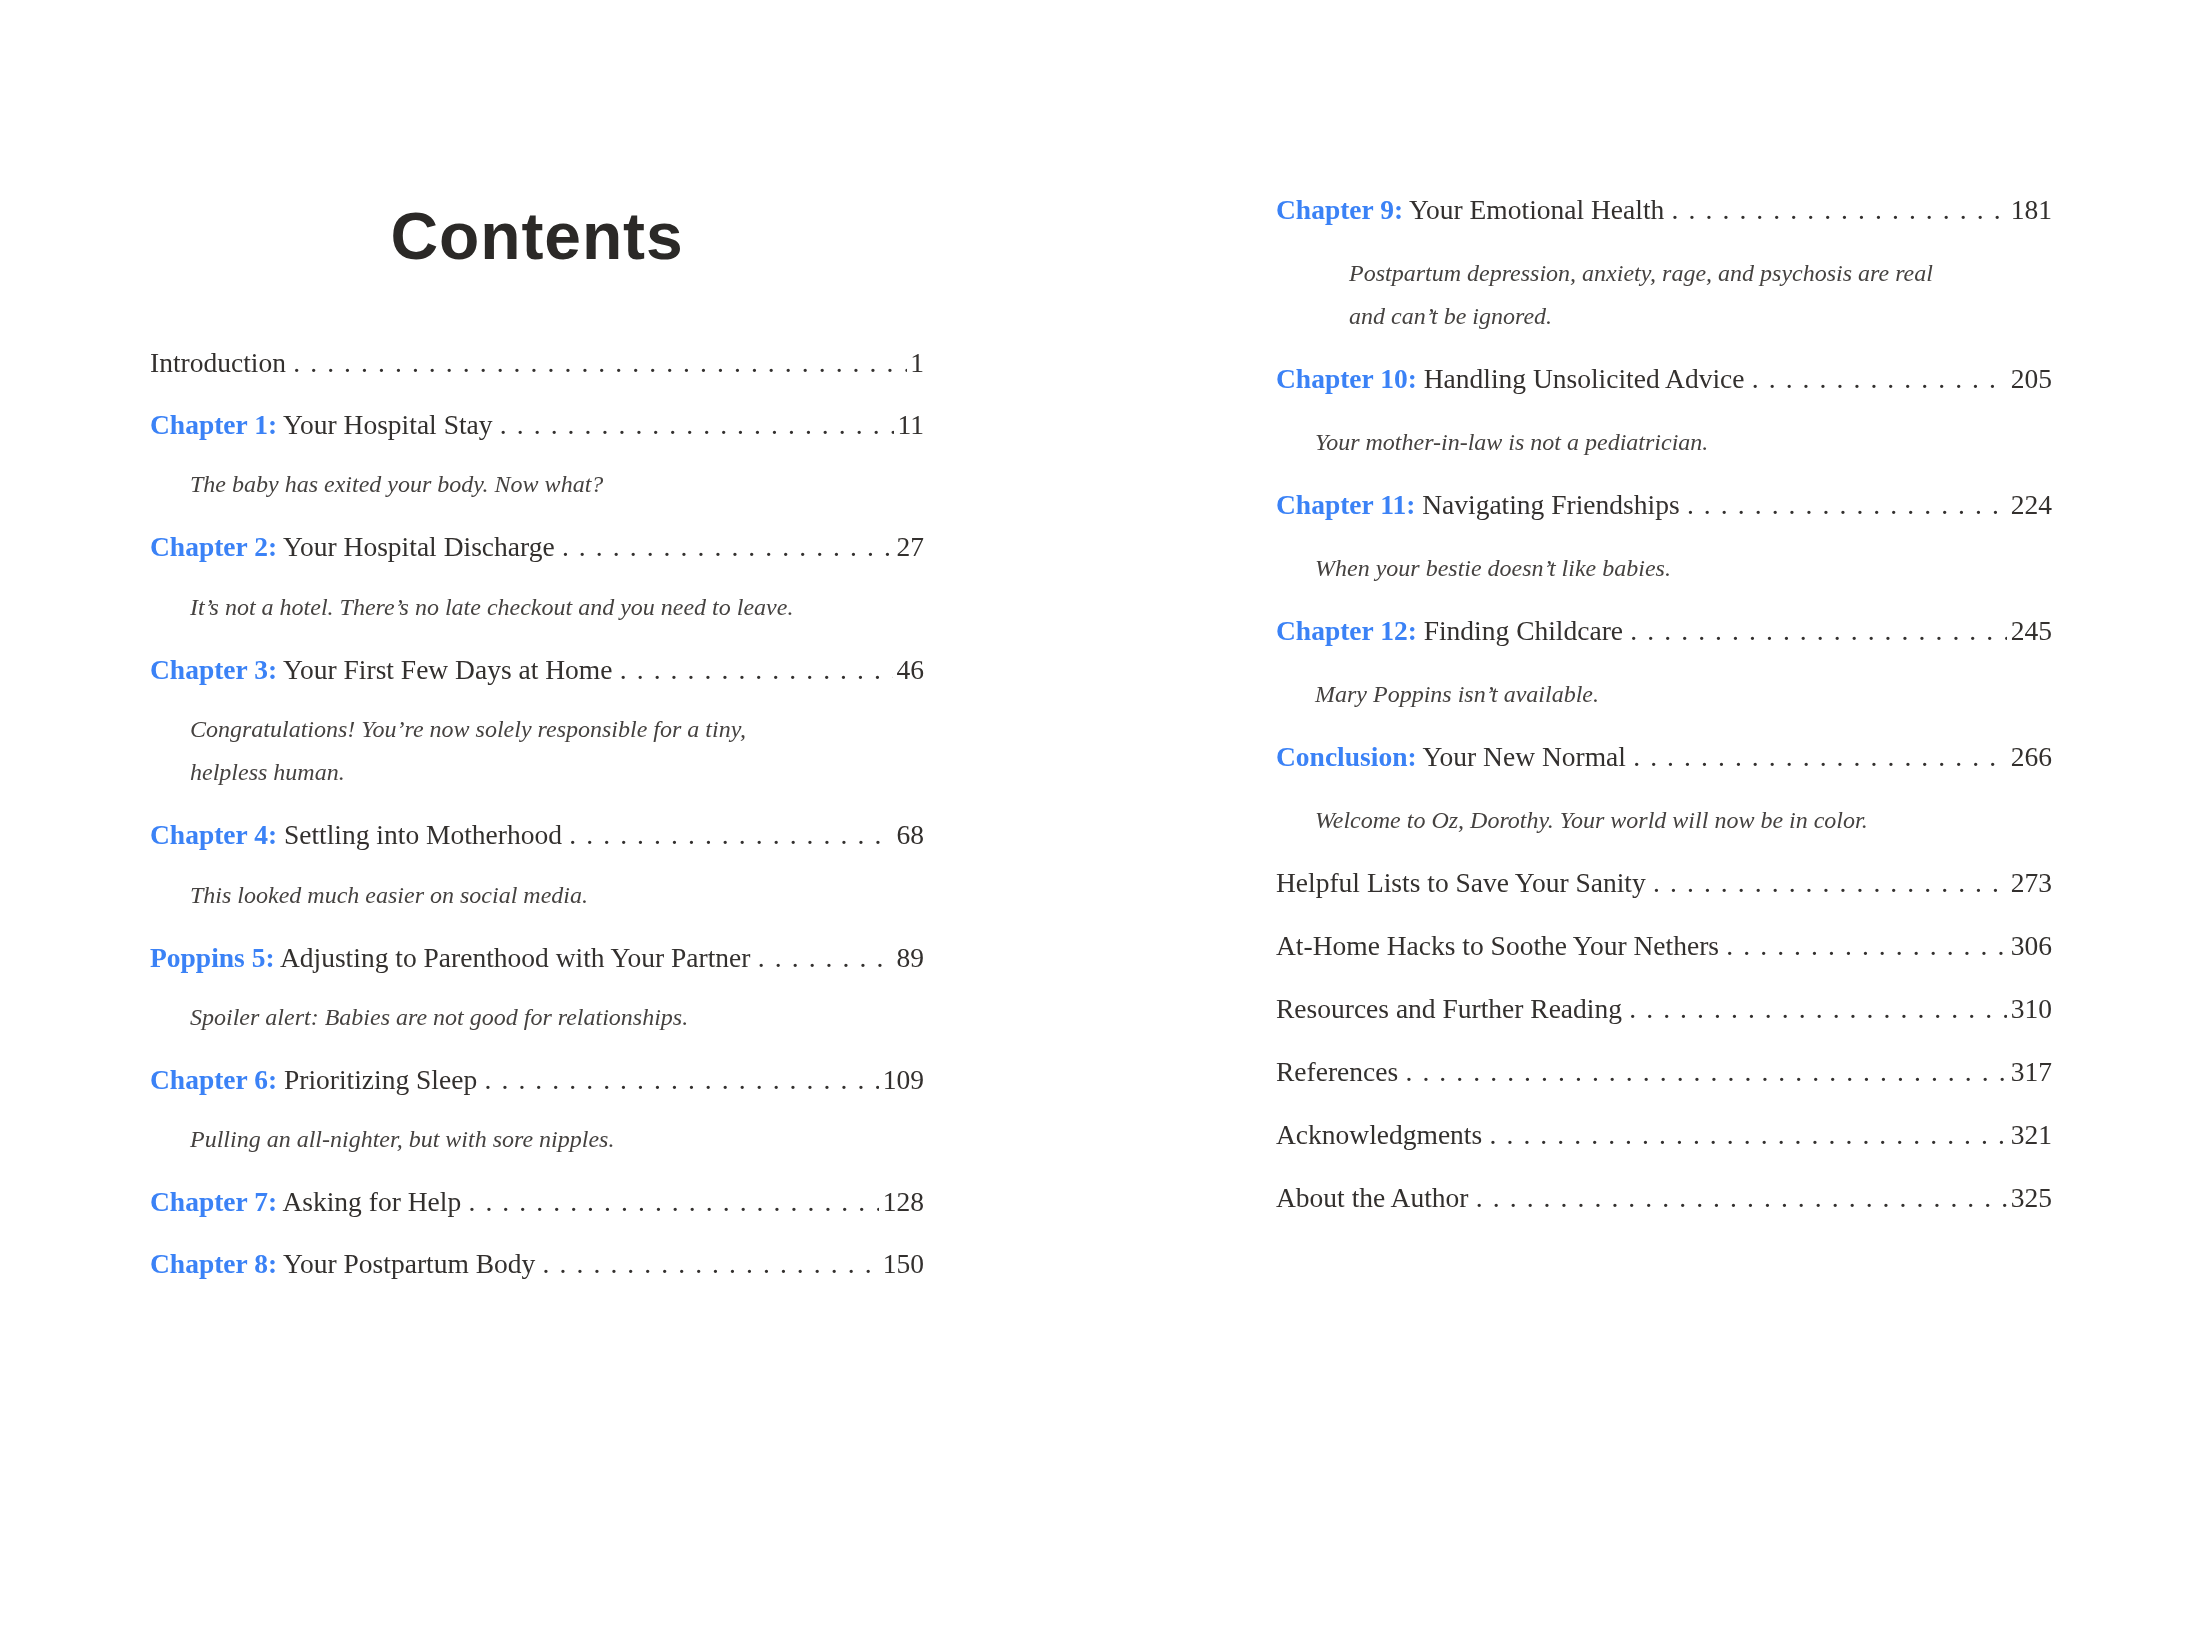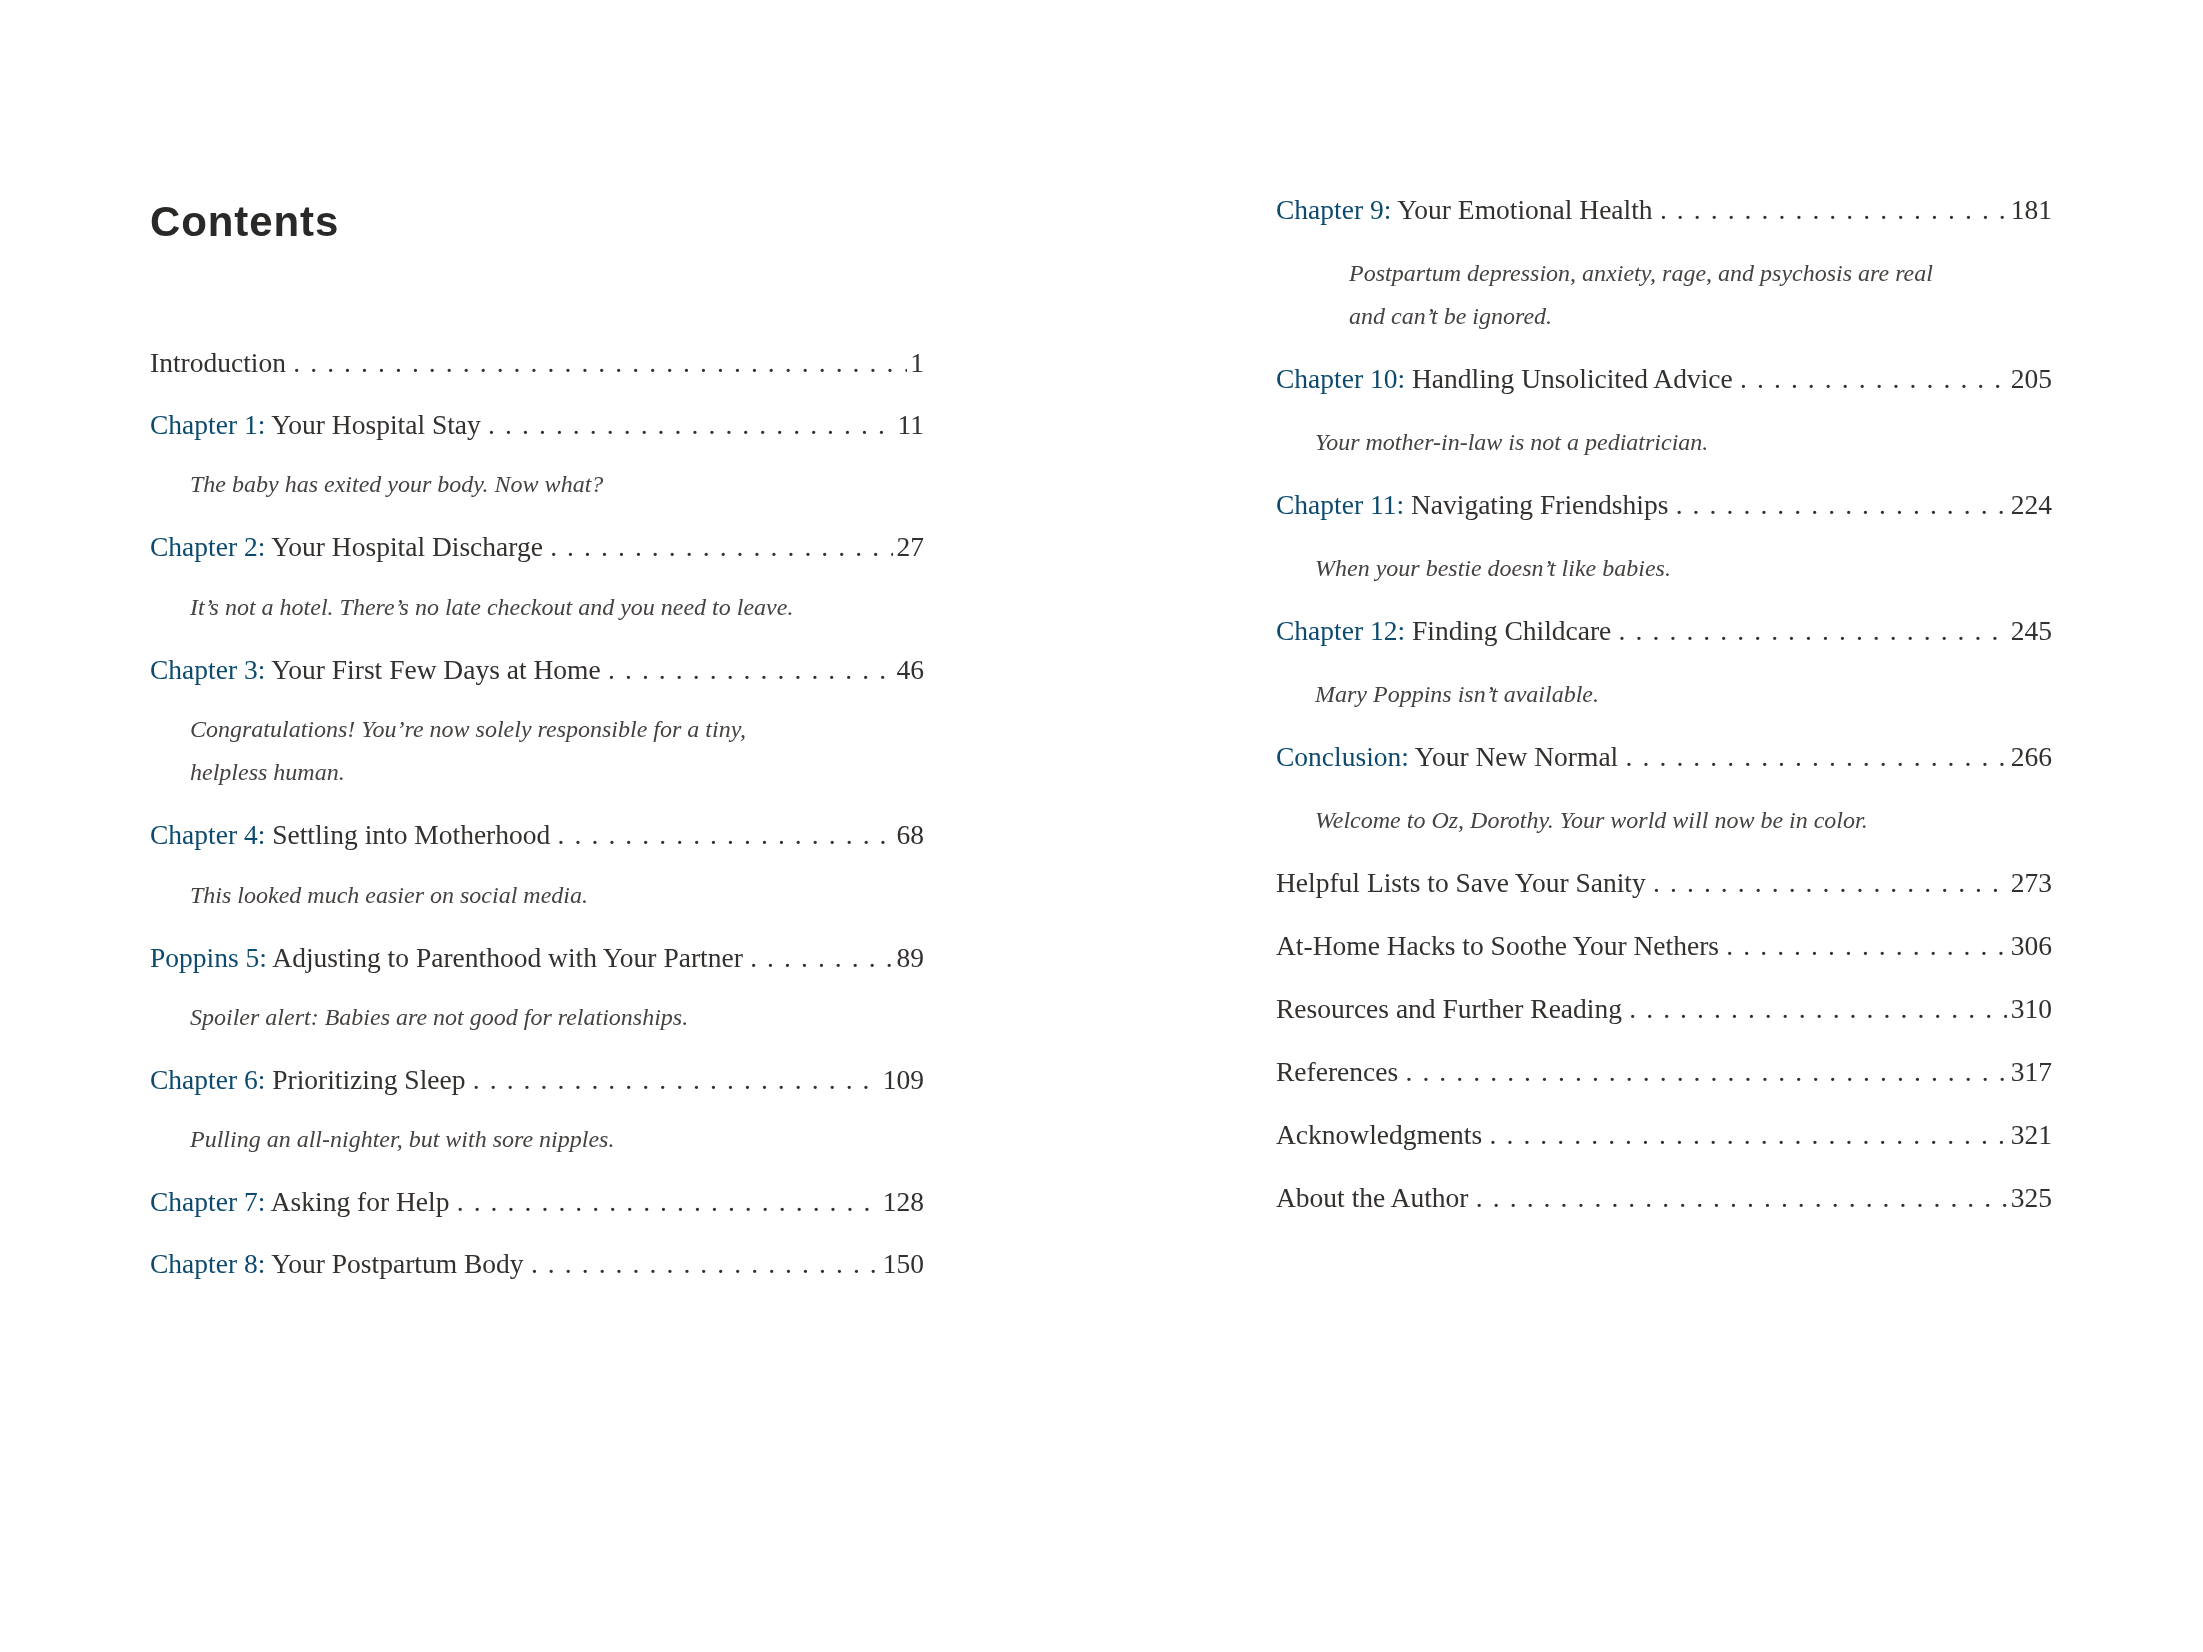--- a/index.html
+++ b/index.html
@@ -6,44 +6,44 @@
   body {
     width: 2204px; height: 1653px;
     background: #ffffff;
     font-family: "Liberation Serif", serif;
     position: relative;
     overflow: hidden;
   }
   .contents-title {
     position: absolute;
     left: 150px; top: 198px; width: 774px;
-    text-align: left;
+    text-align: center;
     font-family: "Liberation Sans", sans-serif;
     font-weight: 700;
-    font-size: 42px;
+    font-size: 66px;
     letter-spacing: 0.9px;
     color: #2b2927;
   }
   .col { position: absolute; }
   .col-left  { left: 150px;  top: 342px; width: 774px; }
   .col-right { left: 1276px; top: 189px; width: 776px; }
 
   .entry { margin-bottom: 20px; }
   .entry.simple { margin-bottom: 21px; }
 
   .line {
     display: flex;
     align-items: baseline;
     height: 42px;
     line-height: 42px;
     font-size: 27.5px;
     color: #33302e;
   }
   .text { white-space: nowrap; }
-  .prefix { font-weight: 400; color: #0c4a6e; }
+  .prefix { font-weight: 700; color: #3b82f6; }
   .leader {
     flex: 1 1 auto;
     overflow: hidden;
     white-space: nowrap;
     letter-spacing: 1.6px;
     margin: 0 3.7px 0 7.3px;
     min-width: 18.4px;
     color: #33302e;
   }
   .page { white-space: nowrap; text-align: center; }

